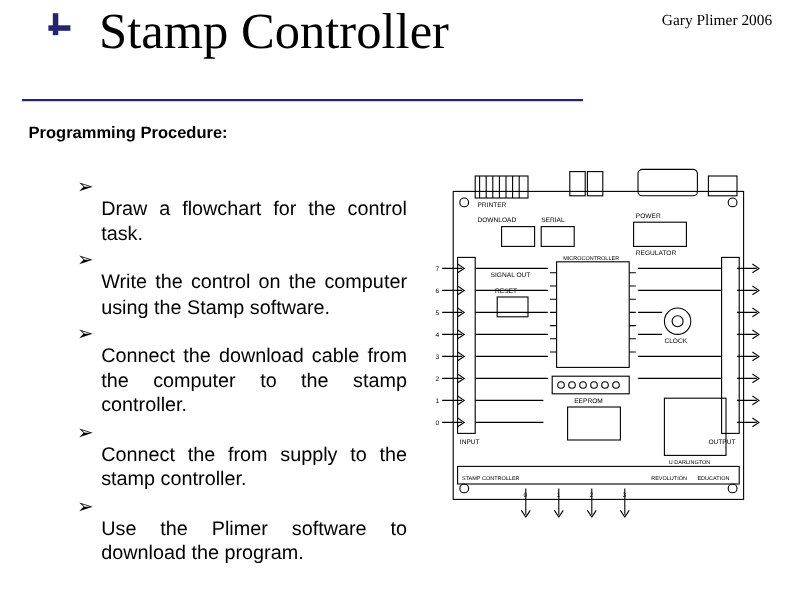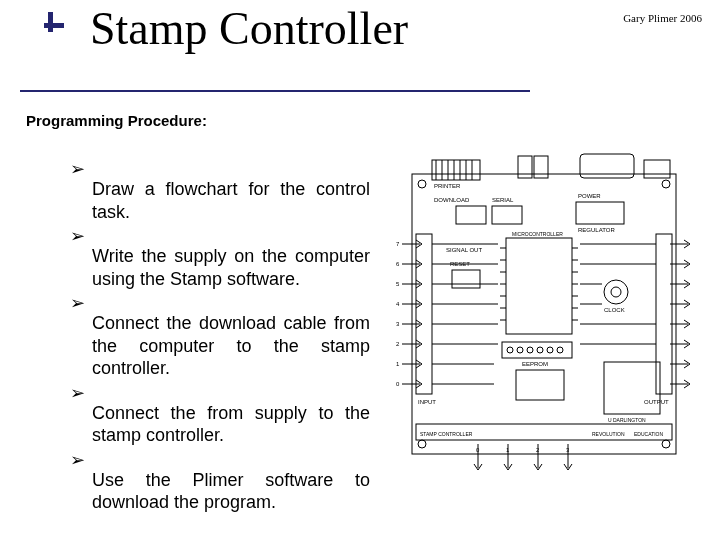--- a/index.html
+++ b/index.html
@@ -55,21 +55,21 @@
     top: 2px;
     font-family: "Times New Roman", Times, serif;
     font-size: 46px;
     letter-spacing: 0px;
     color: #000;
   }
   .attribution {
     position: absolute;
     right: 18px;
     top: 12px;
-    font-size: 11px;
+    font-size: 14px;
     font-family: "Times New Roman", Times, serif;
     color: #000;
   }
   .subheading {
     position: absolute;
     left: 26px;
     top: 112px;
     font-size: 15px;
     font-weight: bold;
     font-family: "Tahoma", "Verdana", sans-serif;
@@ -126,21 +126,21 @@
 
   <div class="subheading">Programming Procedure:</div>
 
   <div class="bullets">
     <div class="item">
       <div class="mark">➢</div>
       <div class="text">Draw a flowchart for the control  task.</div>
     </div>
     <div class="item">
       <div class="mark">➢</div>
-      <div class="text">Write the supply on the  computer using the Stamp  software.</div>
+      <div class="text">Write the control on the  computer using the Stamp  software.</div>
     </div>
     <div class="item">
       <div class="mark">➢</div>
       <div class="text">Connect the download cable from the computer to the stamp controller.</div>
     </div>
     <div class="item">
       <div class="mark">➢</div>
       <div class="text">Connect the from supply  to the stamp controller.</div>
     </div>
     <div class="item">

